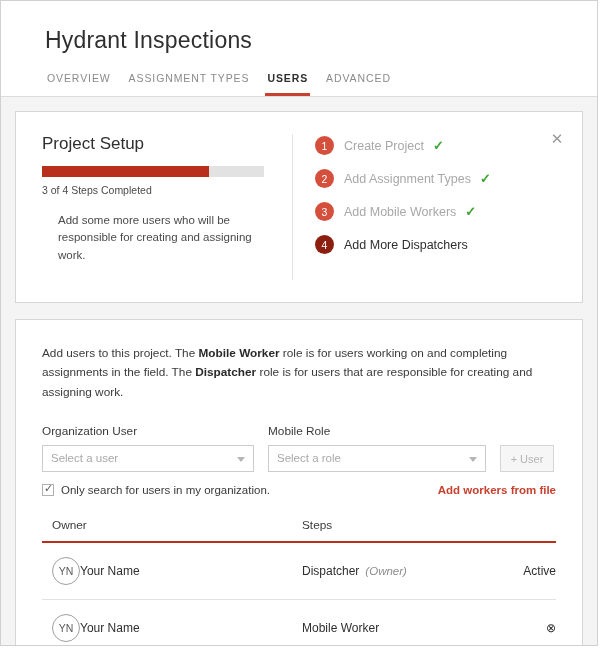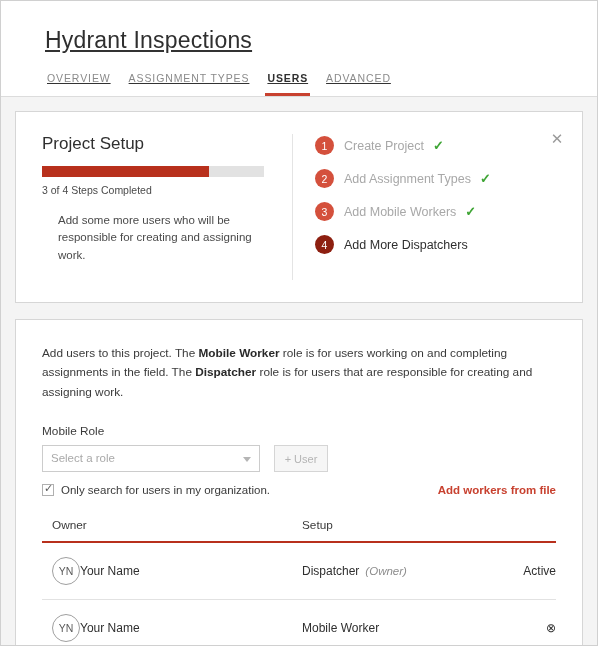--- a/index.html
+++ b/index.html
@@ -21,21 +21,20 @@
     border: 1px solid #d0d0d0;
     background: #ffffff;
     box-sizing: border-box;
     overflow: hidden;
   }
   
   .header {
     background: #ffffff;
     padding: 26px 0 0 0;
     border-bottom: 1px solid #dcdcdc;
-    text-decoration: underline;
   }
   .page-title {
     font-size: 23px;
     font-weight: normal;
     color: #2f2f2f;
     margin: 0 0 18px 44px;
     letter-spacing: .2px;
   }
   .tabs {
     display: flex;
@@ -372,40 +371,47 @@
         </div>
       </div>
       <div class="close-x">✕</div>
     </div>
 
     <div class="card users-card">
       <p class="intro"><span>Add users to this project. The </span><b>Mobile Worker</b><span> role is for users working on and completing assignments in the field. The </span><b>Dispatcher</b><span> role is for users that are responsible for creating and assigning work.</span></p>
 
       <div class="form-row">
         <div class="field-group">
+          <div class="field-label">Organization User</div>
+          <div class="select">
+            <span class="placeholder">Select a user</span>
+            <span class="caret"></span>
+          </div>
+        </div>
+        <div class="field-group">
           <div class="field-label">Mobile Role</div>
           <div class="select wide">
             <span class="placeholder">Select a role</span>
             <span class="caret"></span>
           </div>
         </div>
         <div class="add-user-btn">+ User</div>
       </div>
 
       <div class="checkbox-row">
         <div class="checkbox"></div>
         <div class="checkbox-label">Only search for users in my organization.</div>
         <a class="workers-link">Add workers from file</a>
       </div>
 
       <table class="users-table">
         <thead>
           <tr>
             <th class="col-user">Owner</th>
-            <th class="col-role">Setup</th>
+            <th class="col-role">Steps</th>
             <th class="col-status"></th>
           </tr>
         </thead>
         <tbody>
           <tr>
             <td>
               <div class="user-cell">
                 <div class="avatar">YN</div>
                 <span>Your Name</span>
               </div>

